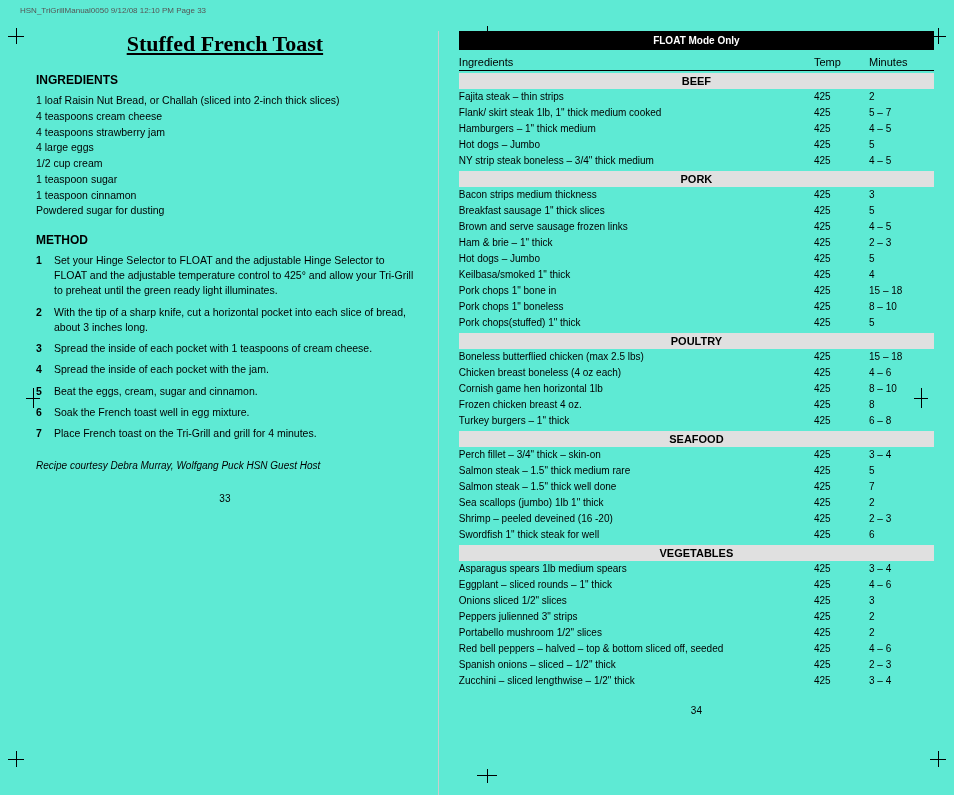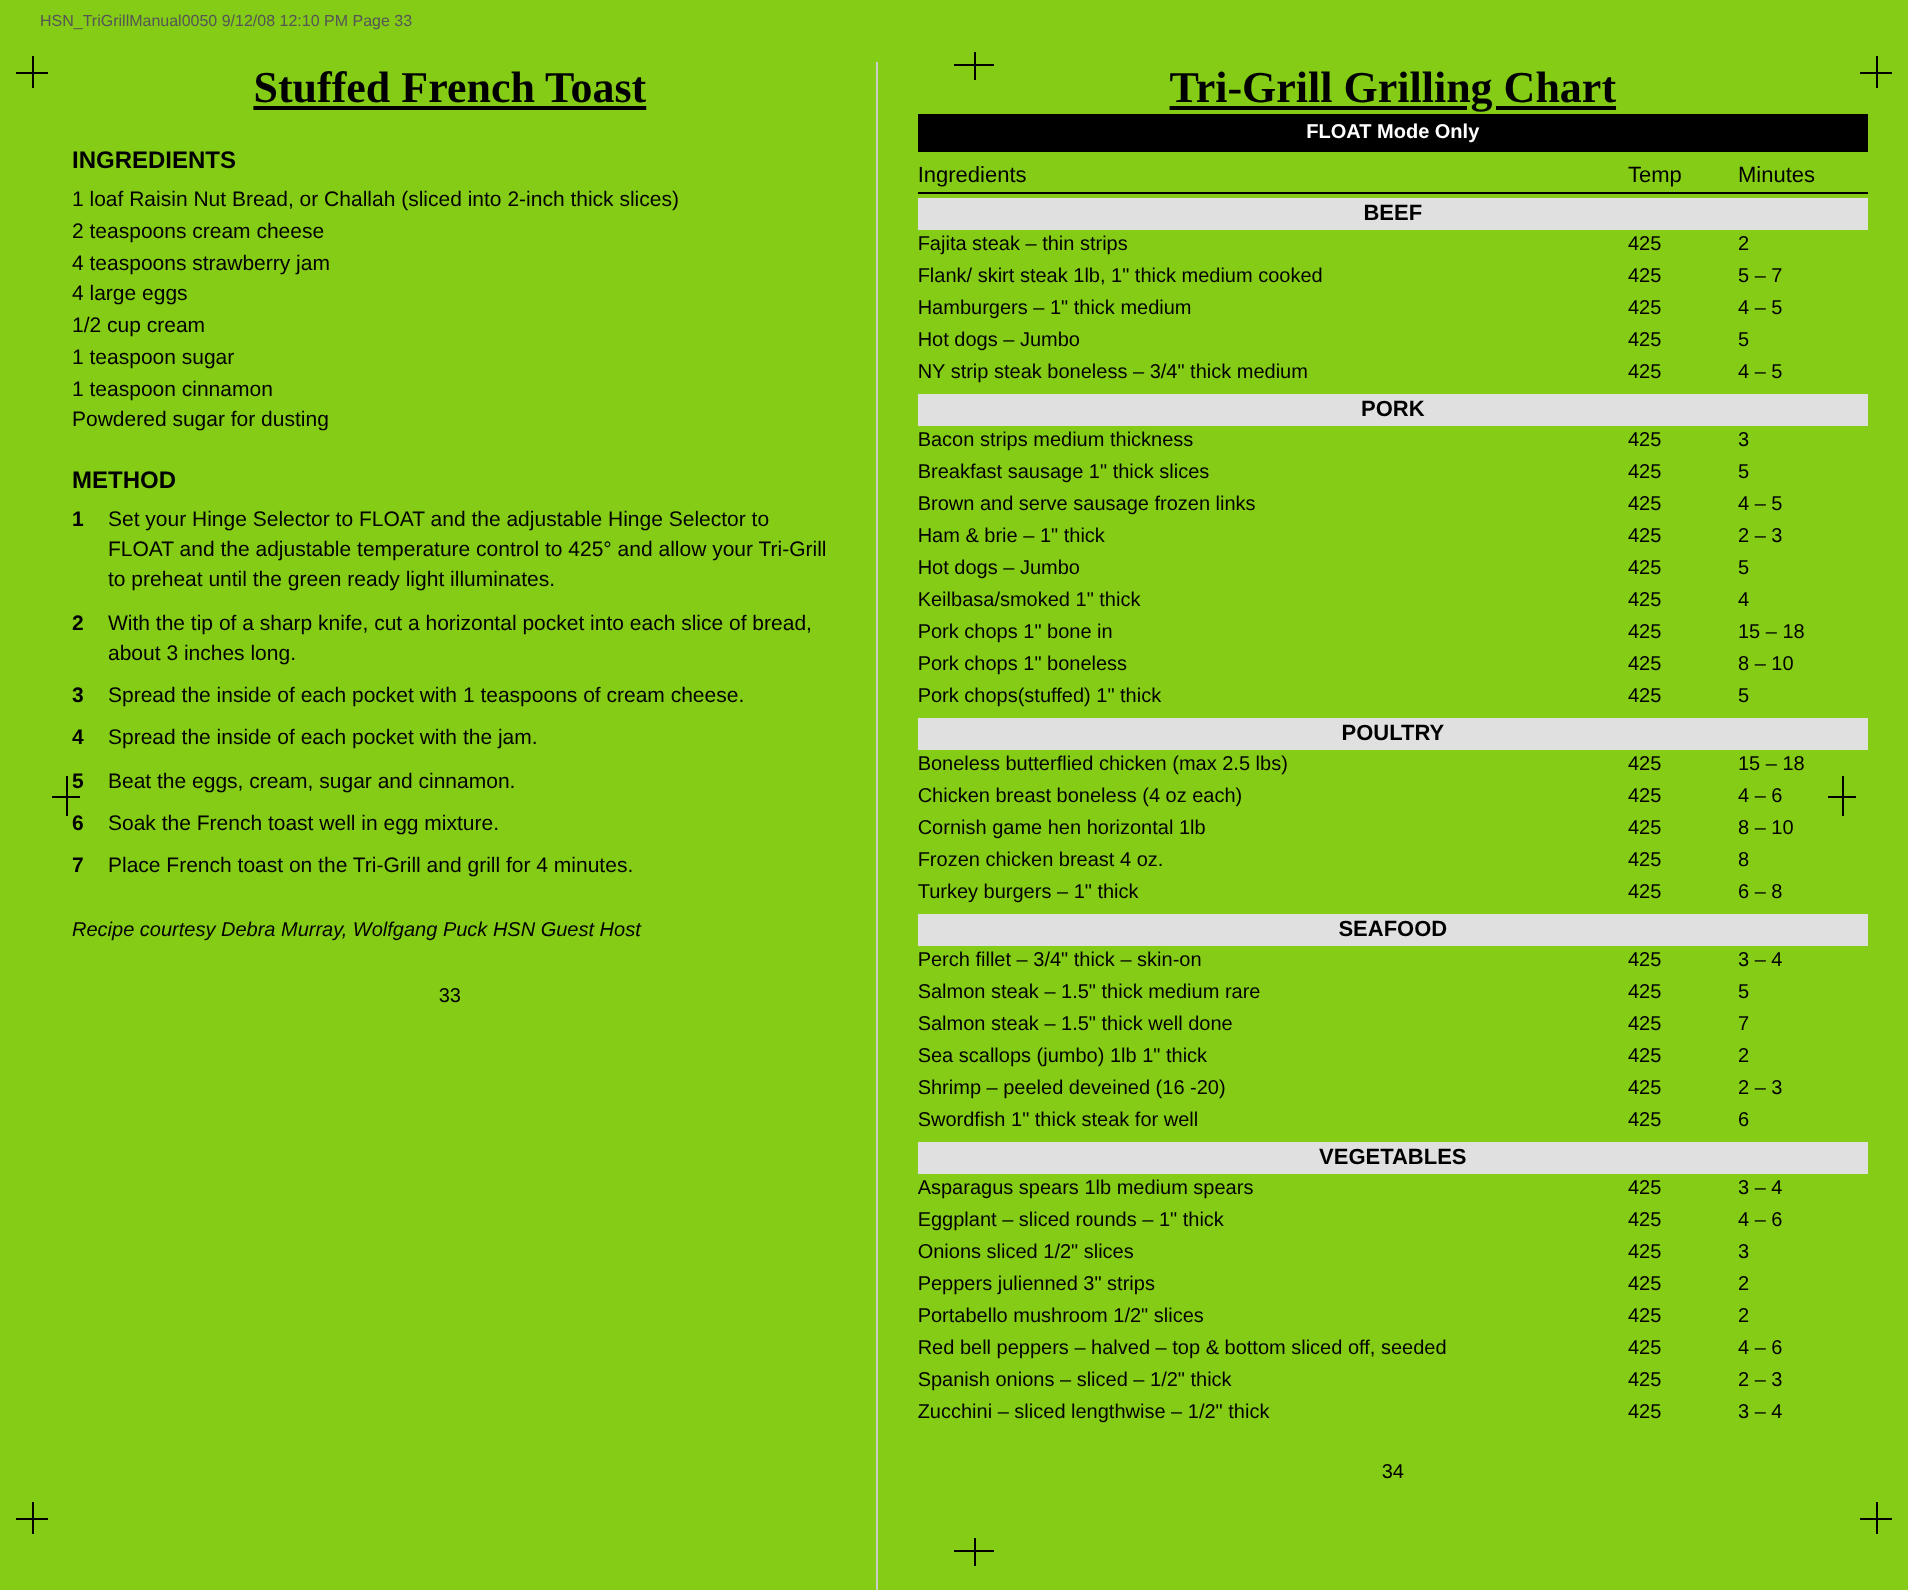--- a/index.html
+++ b/index.html
@@ -9,21 +9,21 @@
       font-size: 11px;
       color: #000;
       width: 954px;
       min-height: 795px;
       position: relative;
     }
 
     .page-container {
       width: 954px;
       min-height: 795px;
-      background: #84cc16;
+      background: #5eead4;
       display: flex;
       flex-direction: column;
       padding: 0;
     }
 
     
     .top-bar {
       display: flex;
       justify-content: space-between;
       align-items: center;
@@ -269,21 +269,21 @@
 
   <div class="main-content">
 
     <div class="left-col">
       <h1 class="recipe-title">Stuffed French Toast</h1>
 
       <div class="section-heading">INGREDIENTS</div>
       <ul class="ingredients-list">
 
       <li>1 loaf Raisin Nut Bread, or Challah (sliced into 2-inch thick slices)</li>
-          <li>2 teaspoons cream cheese</li>
+          <li>4 teaspoons cream cheese</li>
           <li>4 teaspoons strawberry jam</li>
           <li>4 large eggs</li>
           <li>1/2 cup cream</li>
           <li>1 teaspoon sugar</li>
           <li>1 teaspoon cinnamon</li>
           <li>Powdered sugar for dusting</li>
         </ul>
 
       <div class="section-heading">METHOD</div>
       <ol class="method-list">
@@ -317,21 +317,20 @@
             <span class="step-text">Place French toast on the Tri-Grill and grill for 4 minutes.</span>
           </div>
         </ol>
 
       <p class="recipe-credit">Recipe courtesy Debra Murray, Wolfgang Puck HSN Guest Host</p>
 
       <div class="page-num-left">33</div>
     </div>
 
     <div class="right-col">
-      <h1 class="chart-title">Tri-Grill Grilling Chart</h1>
       <div class="float-mode-bar">FLOAT Mode Only</div>
 
       <div class="chart-header-row">
         <span class="col-ingredient">Ingredients</span>
         <span class="col-temp">Temp</span>
         <span class="col-minutes">Minutes</span>
       </div>
 
       <div id="chart-sections">
 

